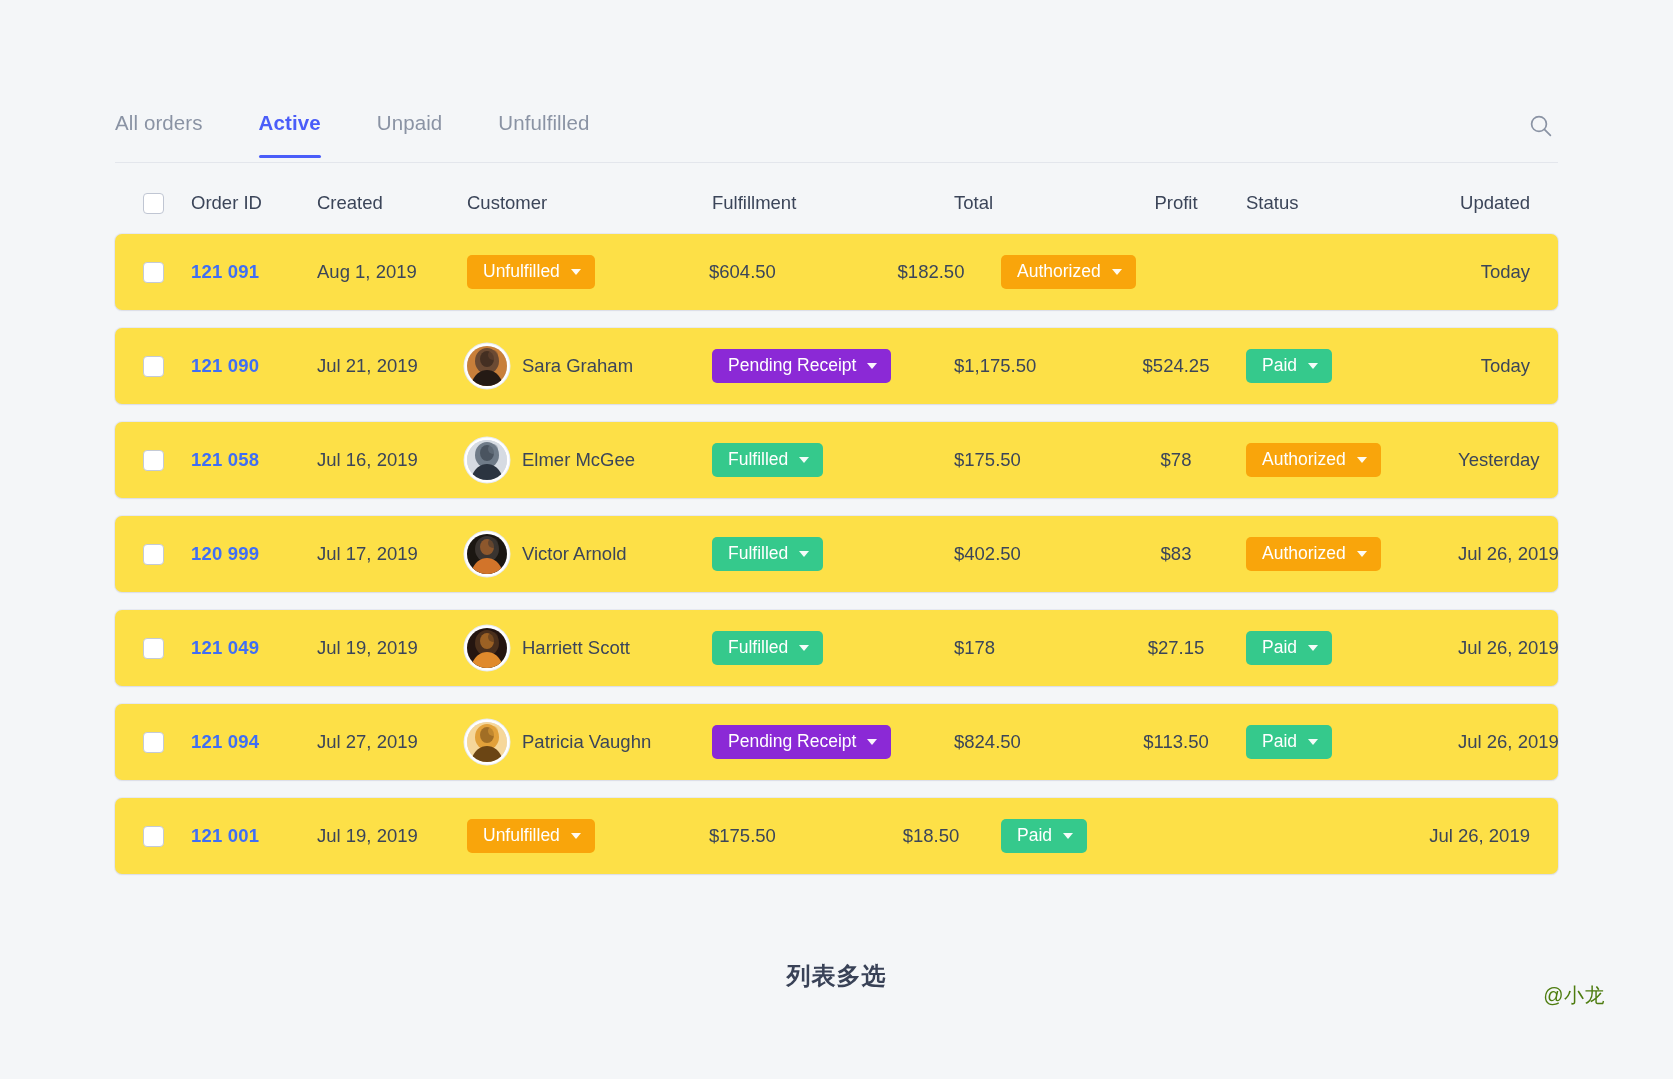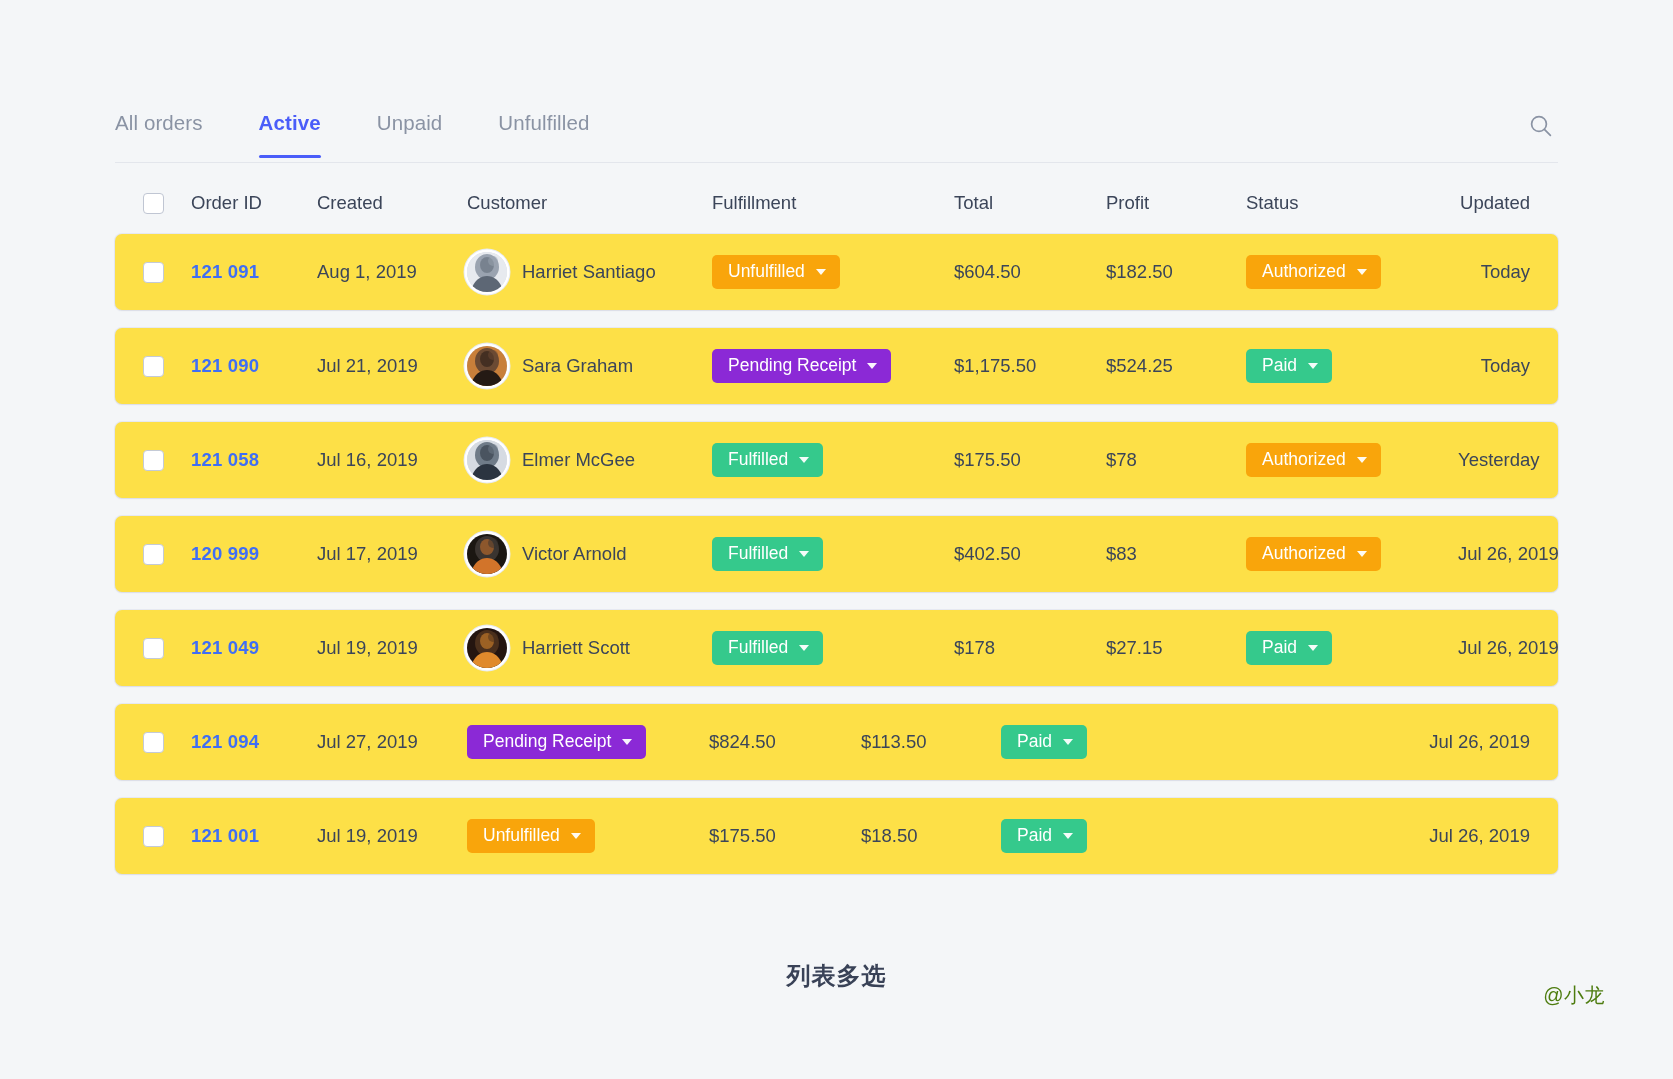--- a/index.html
+++ b/index.html
@@ -87,21 +87,21 @@
     margin-bottom: 18px;
   }
 
   
   .c-check { width: 76px; display: flex; justify-content: center; align-items: center; flex: none; }
   .c-id    { width: 126px; flex: none; }
   .c-created { width: 150px; flex: none; }
   .c-customer { width: 245px; flex: none; display: flex; align-items: center; }
   .c-fulfil  { width: 242px; flex: none; }
   .c-total   { width: 152px; flex: none; }
-  .c-profit  { width: 140px; flex: none; }
+  .c-profit  { width: 140px; flex: none; text-align: center; }
   .c-status  { width: 212px; flex: none; }
   .c-updated { width: 100px; flex: 1 1 auto; text-align: right; padding-right: 28px; }
 
   .thead .c-updated { padding-right: 28px; }
 
   .cell {
     font-size: 18.5px;
     color: #3b4559;
     white-space: nowrap;
   }
@@ -218,32 +218,20 @@
       <div class="th c-updated">Updated</div>
     </div>
 
     <div id="rows-container">
         <div class="row">
           <div class="c-check">
             <span class="cbx"></span>
           </div>
           <div class="c-id"><span class="order-id">121 091</span></div>
           <div class="cell c-created">Aug 1, 2019</div>
-          <div class="c-customer">
-            <span class="avatar">
-              <svg viewBox="0 0 40 40" preserveAspectRatio="xMidYMid slice">
-                <rect width="40" height="40" fill="#e7eaef"></rect>
-                <ellipse cx="20" cy="15" rx="12" ry="13" fill="#9aa3b0"></ellipse>
-                <path d="M4 40 C6 28 14 24 20 24 C26 24 34 28 36 40 Z" fill="#5d6775"></path>
-                <ellipse cx="20" cy="13" rx="7" ry="8" fill="#5d6775" opacity="0.55"></ellipse>
-                <circle cx="26" cy="9" r="5" fill="#9aa3b0" opacity="0.5"></circle>
-              </svg>
-            </span>
-            <span class="cust-name">Harriet Santiago</span>
-          </div>
           <div class="c-fulfil"><span class="badge orange">
               <span>Unfulfilled</span>
               <span class="caret"></span>
             </span></div>
           <div class="cell c-total">$604.50</div>
           <div class="cell c-profit">$182.50</div>
           <div class="c-status"><span class="badge orange">
               <span>Authorized</span>
               <span class="caret"></span>
             </span></div>
@@ -368,20 +356,32 @@
               <span class="caret"></span>
             </span></div>
           <div class="cell c-updated">Jul 26, 2019</div>
         </div>
         <div class="row">
           <div class="c-check">
             <span class="cbx"></span>
           </div>
           <div class="c-id"><span class="order-id">121 094</span></div>
           <div class="cell c-created">Jul 27, 2019</div>
+          <div class="c-customer">
+            <span class="avatar">
+              <svg viewBox="0 0 40 40" preserveAspectRatio="xMidYMid slice">
+                <rect width="40" height="40" fill="#f6d79a"></rect>
+                <ellipse cx="20" cy="15" rx="12" ry="13" fill="#e2a13a"></ellipse>
+                <path d="M4 40 C6 28 14 24 20 24 C26 24 34 28 36 40 Z" fill="#6b4514"></path>
+                <ellipse cx="20" cy="13" rx="7" ry="8" fill="#6b4514" opacity="0.55"></ellipse>
+                <circle cx="26" cy="9" r="5" fill="#e2a13a" opacity="0.5"></circle>
+              </svg>
+            </span>
+            <span class="cust-name">Patricia Vaughn</span>
+          </div>
           <div class="c-fulfil"><span class="badge purple">
               <span>Pending Receipt</span>
               <span class="caret"></span>
             </span></div>
           <div class="cell c-total">$824.50</div>
           <div class="cell c-profit">$113.50</div>
           <div class="c-status"><span class="badge green">
               <span>Paid</span>
               <span class="caret"></span>
             </span></div>

